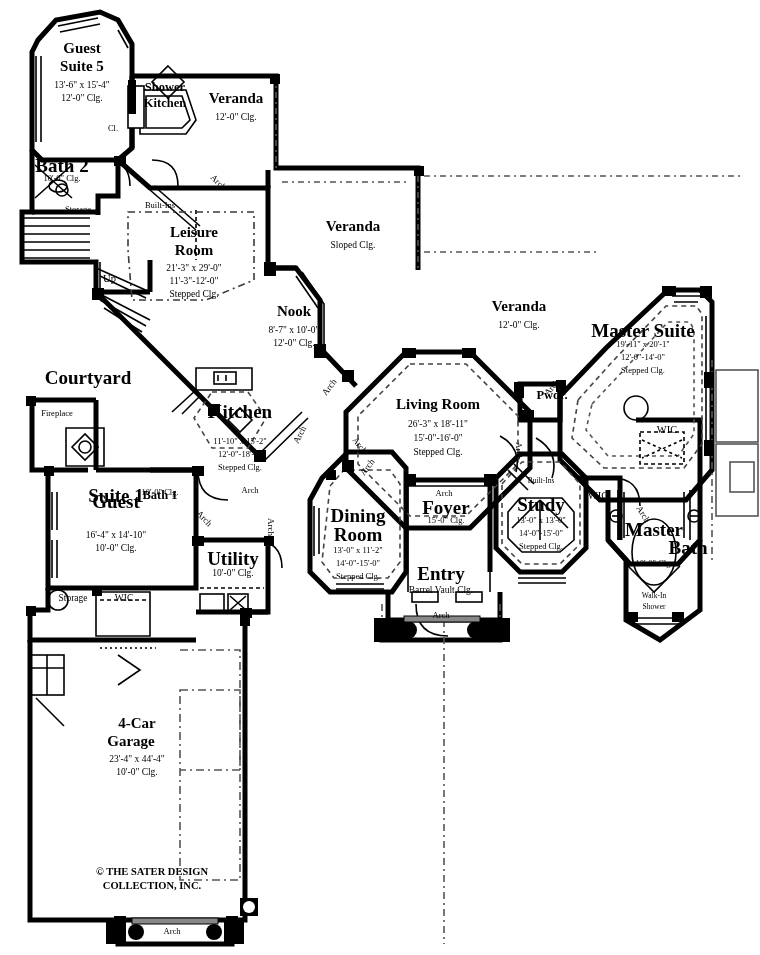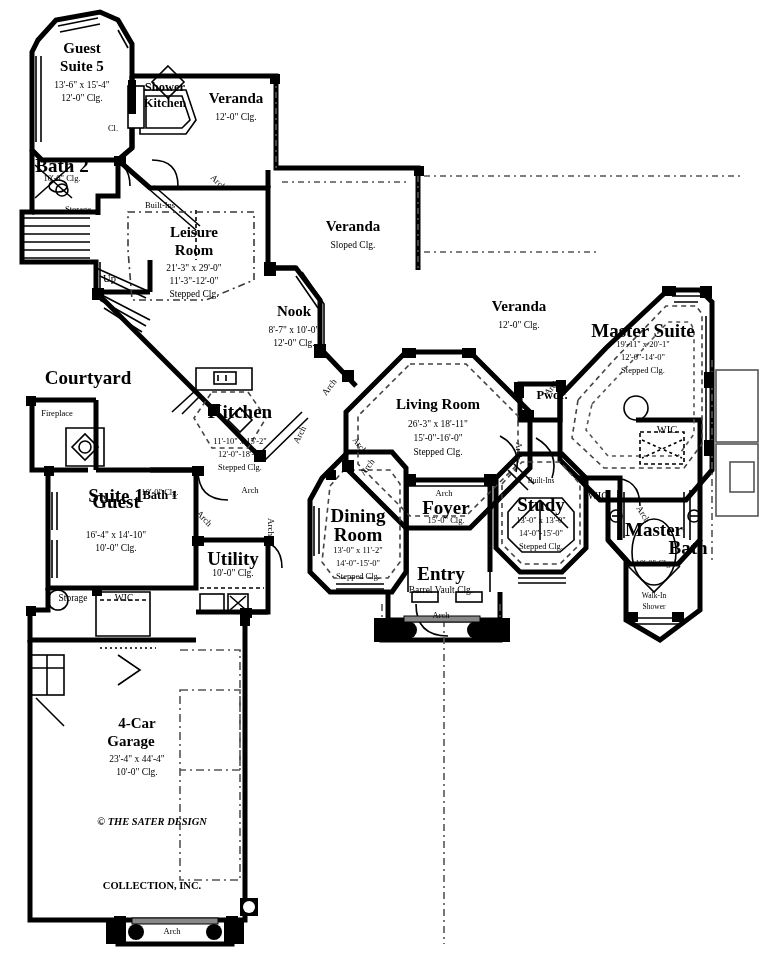--- a/index.html
+++ b/index.html
@@ -408,14 +408,14 @@
 <div class="lbl ctr t10" style="left:137px;top:754px;">23'-4" x 44'-4"</div>
 <div class="lbl ctr t10" style="left:137px;top:767px;">10'-0"  Clg.</div>
 
 <div class="lbl ctr t11" style="left:95px;top:273px;padding-left:29px;">Up</div>
 
 <div class="lbl ctr t9" style="left:250px;top:486px;">Arch</div>
 <div class="lbl ctr t9" style="left:444px;top:489px;">Arch</div>
 <div class="lbl ctr t9" style="left:441px;top:611px;">Arch</div>
 <div class="lbl ctr t9" style="left:172px;top:927px;">Arch</div>
 
-<div class="lbl ctr rname t11" style="left:152px;top:816px;font-style:italic;">© THE SATER DESIGN</div>
+<div class="lbl ctr rname t11" style="left:152px;top:866px;">© THE SATER DESIGN</div>
 <div class="lbl ctr rname t11" style="left:152px;top:880px;">COLLECTION, INC.</div>
 
 </body></html>

